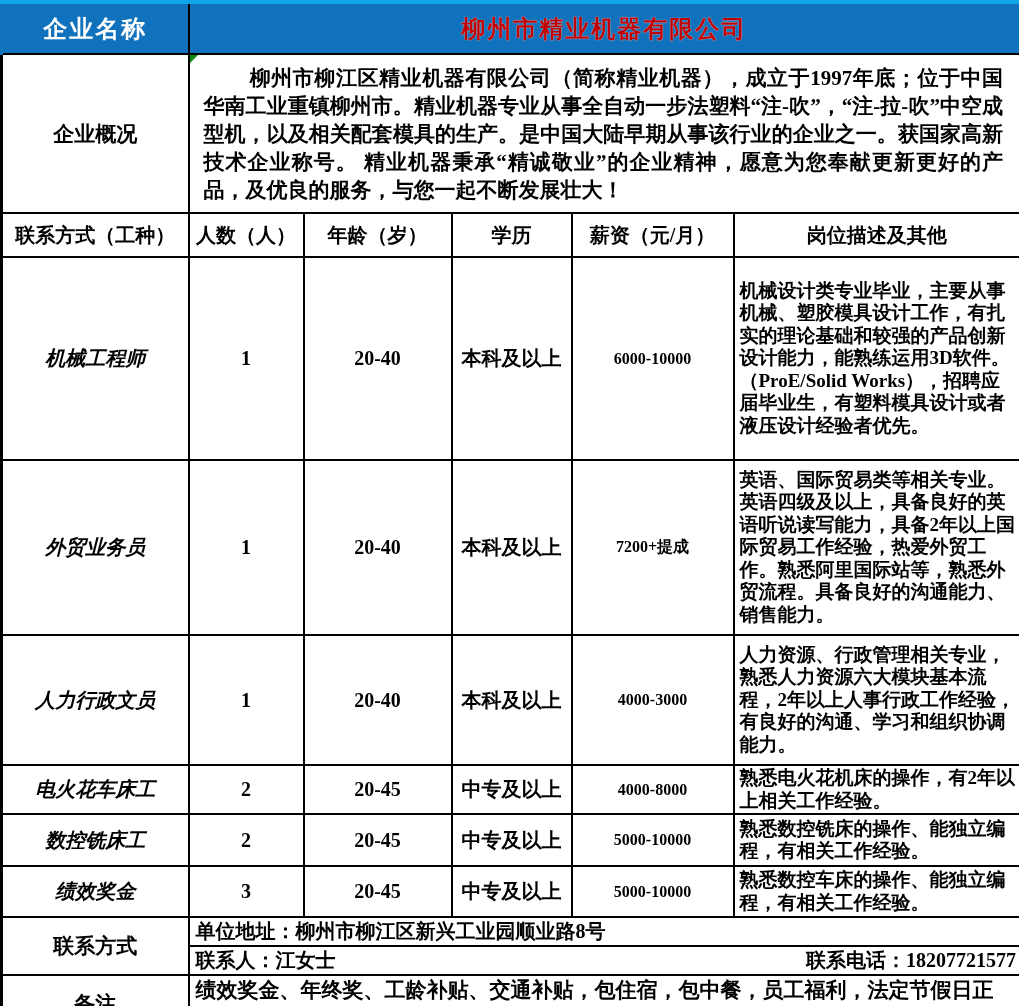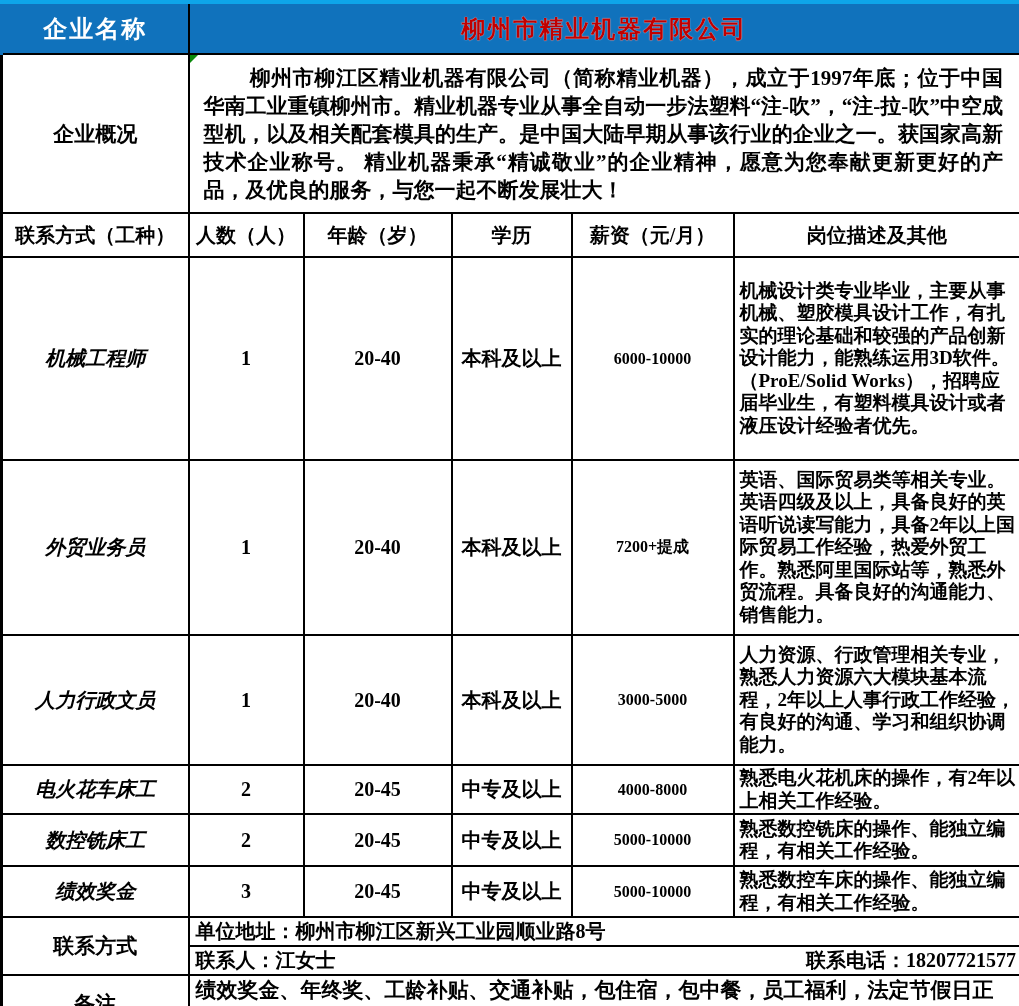--- a/index.html
+++ b/index.html
@@ -112,21 +112,21 @@
       <td class="job-edu">本科及以上</td>
       <td class="job-salary">7200+提成</td>
       <td class="job-desc edge-r">英语、国际贸易类等相关专业。英语四级及以上，具备良好的英语听说读写能力，具备2年以上国际贸易工作经验，热爱外贸工作。熟悉阿里国际站等，熟悉外贸流程。具备良好的沟通能力、销售能力。</td>
     </tr>
 
     <tr class="r-j2">
       <td class="job-title edge-l">人力行政文员</td>
       <td class="job-num">1</td>
       <td class="job-age">20-40</td>
       <td class="job-edu">本科及以上</td>
-      <td class="job-salary">3000-5000</td>
+      <td class="job-salary">4000-3000</td>
       <td class="job-desc edge-r">人力资源、行政管理相关专业，熟悉人力资源六大模块基本流程，2年以上人事行政工作经验，有良好的沟通、学习和组织协调能力。</td>
     </tr>
 
     <tr class="r-j3">
       <td class="job-title edge-l">电火花车床工</td>
       <td class="job-num">2</td>
       <td class="job-age">20-45</td>
       <td class="job-edu">中专及以上</td>
       <td class="job-salary">4000-8000</td>
       <td class="job-desc edge-r">熟悉电火花机床的操作，有2年以上相关工作经验。</td>

